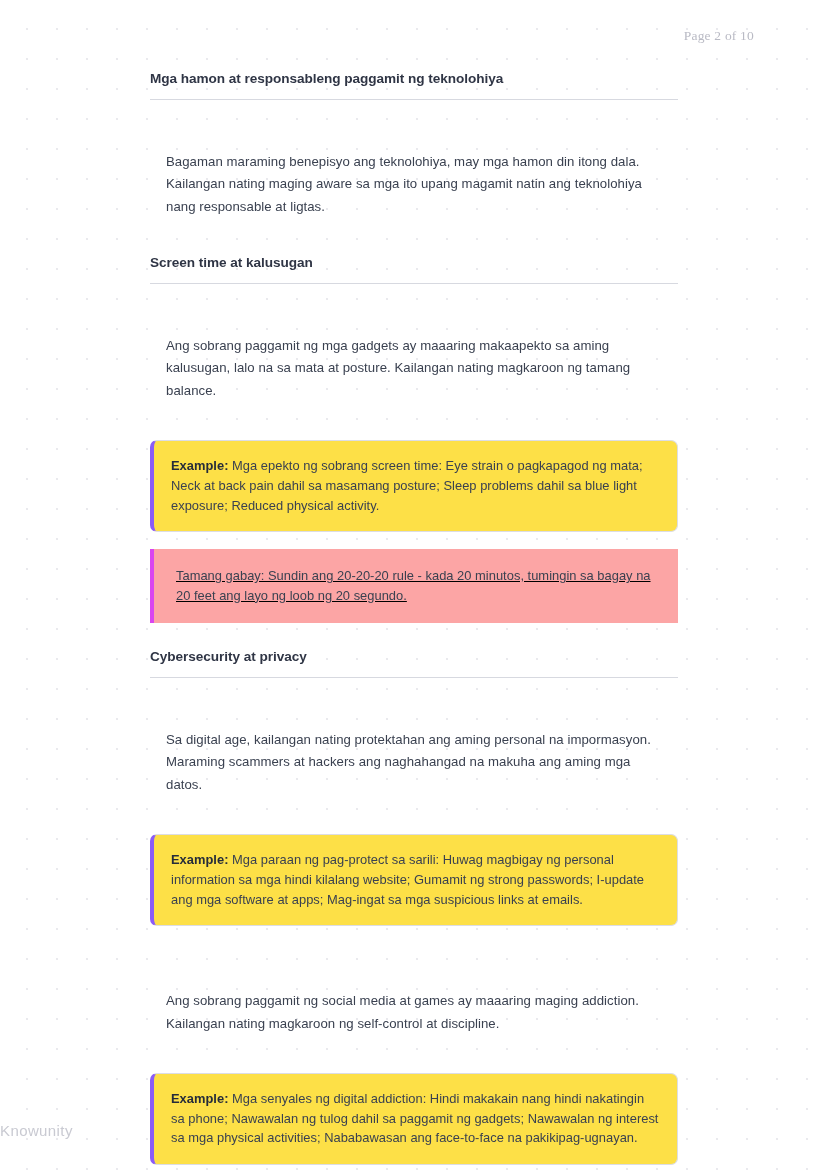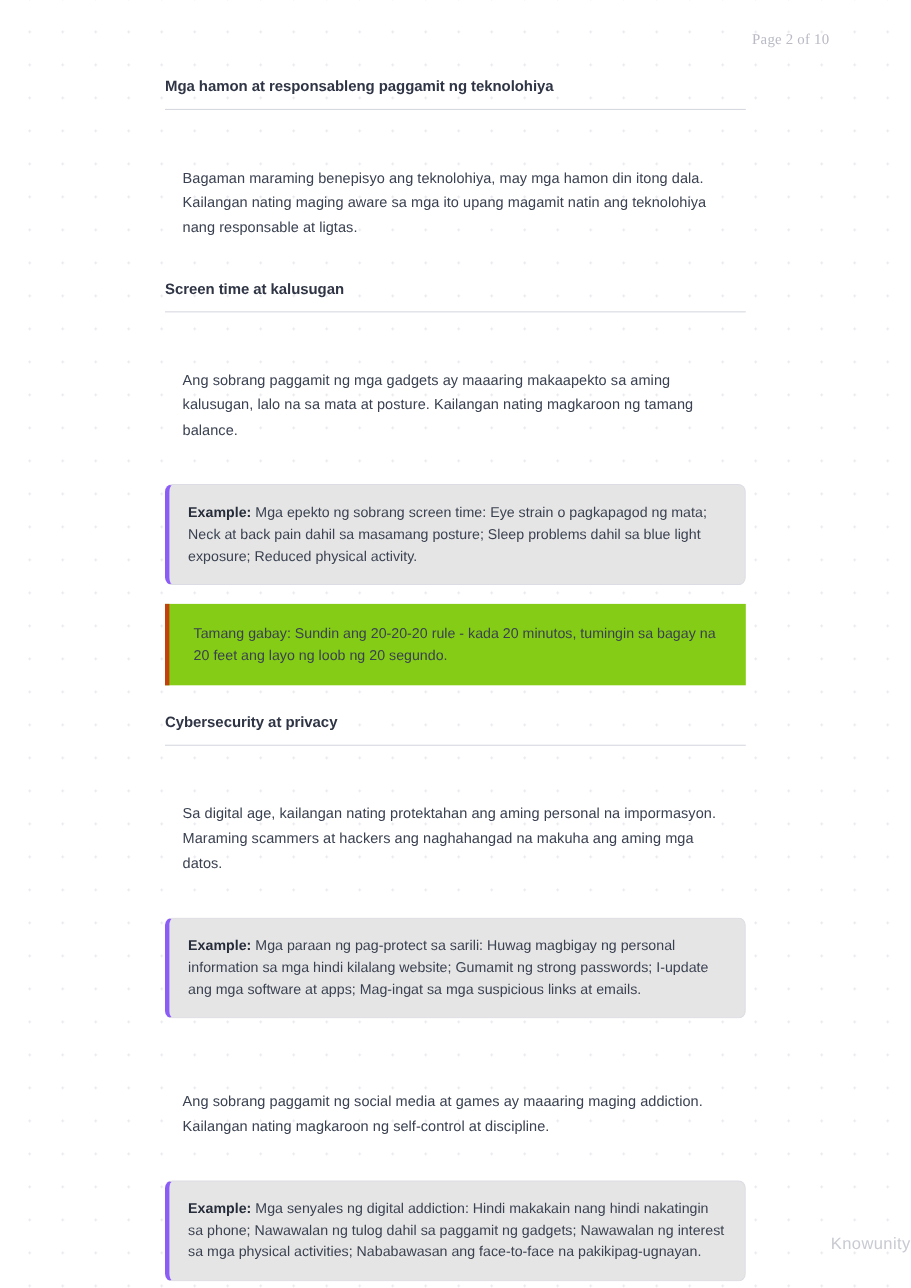--- a/index.html
+++ b/index.html
@@ -71,42 +71,43 @@
     color: #3a4150;
     margin: 16px;
     letter-spacing: 0.05px;
   }
 
   
   .example-box {
     border: 1px solid #dcdde4;
     border-left: 4px solid #8b5cf6;
     border-radius: 7px;
-    background: #e5e5e5;
+    background: #fde047;
     padding: 15px 18px 16px 17px;
   }
 
   .example-box .example-text {
     font-size: 12.9px;
     line-height: 19.6px;
     color: #3a4150;
     margin: 0;
     letter-spacing: 0.02px;
   }
 
   .example-box .example-label {
     font-weight: bold;
     color: #262c3a;
   }
 
   
   .quote-box {
-    border-left: 4px solid #c2410c;
-    background: #84cc16;
+    border-left: 4px solid #d946ef;
+    background: #fca5a5;
     padding: 17px 18px 18px 22px;
+    text-decoration: underline;
   }
 
   .quote-box .quote-text {
     font-size: 12.9px;
     line-height: 19.6px;
     color: #3a4150;
     margin: 0;
     letter-spacing: 0.02px;
   }
 
@@ -116,21 +117,21 @@
   .sp-para-to-box     { height: 22px; }
   .sp-box-to-box      { height: 17px; }
   .sp-box-to-heading  { height: 25px; }
 
   
   .watermark {
     position: absolute;
     left: 0;
     right: 0;
     top: 1122px;
-    text-align: right;
+    text-align: left;
     font-size: 15px;
     color: #c9cad2;
     letter-spacing: 0.4px;
   }
 </style>
 </head>
 <body>
 
 <div class="page">
 

